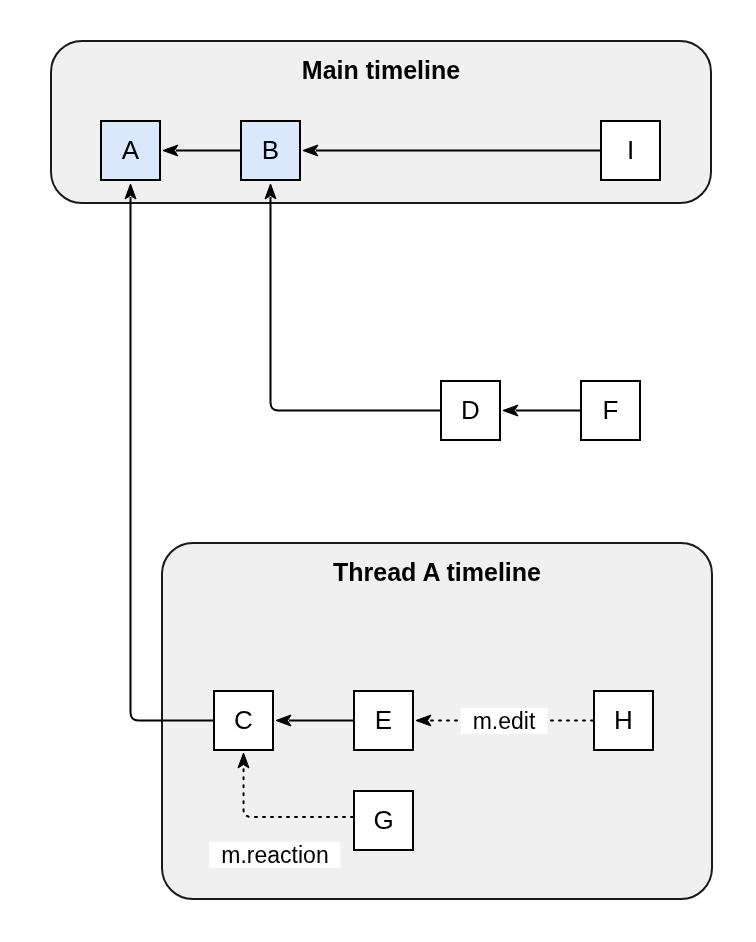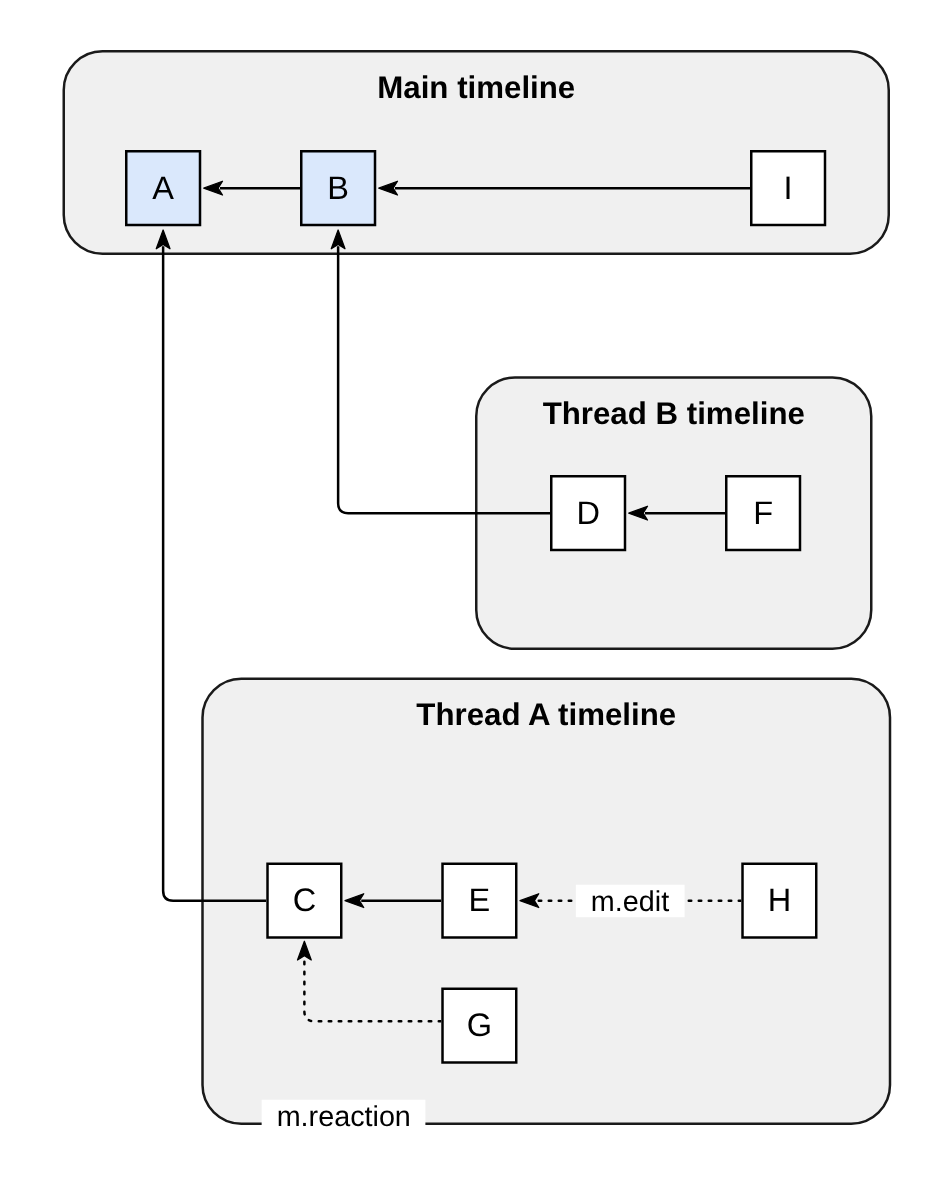--- a/index.html
+++ b/index.html
@@ -95,32 +95,29 @@
     position: absolute;
     transform: translate(-50%, -50%);
     background: var(--label-bg);
     font-size: 23px;
     line-height: 1.15;
     padding: 0 12px;
     white-space: nowrap;
     z-index: 4;
   }
   #label-m-edit     { left: 504px; top: 721px; }
-  #label-m-reaction { left: 275px; top: 855px; margin-top: 38px; }
+  #label-m-reaction { left: 275px; top: 855px; }
 </style>
 </head>
 <body>
 
 <div class="canvas">
 
   <div class="container" id="container-main">
     <div class="title">Main timeline</div>
-  </div>
-  <div class="container" id="container-threadb">
-    <div class="title">Thread B timeline</div>
   </div>
   <div class="container" id="container-threada">
     <div class="title">Thread A timeline</div>
   </div>
 
   <svg class="edges" width="756" height="942" viewBox="0 0 756 942">
 
     <g>
       <path class="line" d="M 240 150.5 L 176 150.5"></path>
       <polygon class="head" points="163,150.5 178,145 174.5,150.5 178,156"></polygon>

